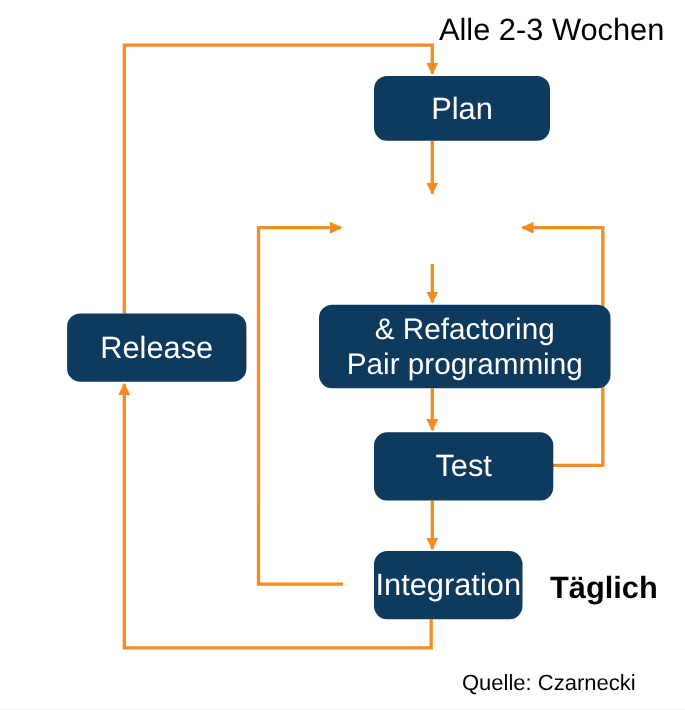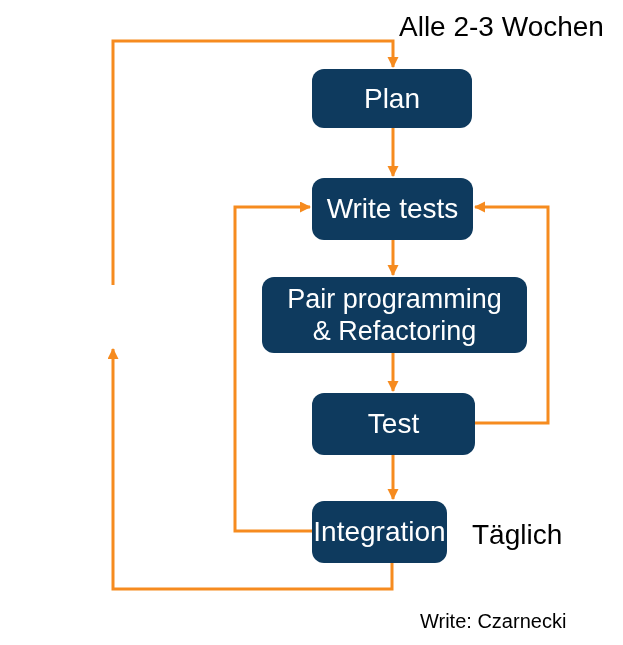--- a/index.html
+++ b/index.html
@@ -37,35 +37,36 @@
     color: var(--box-text);
     border-radius: 12px;
     display: flex;
     flex-direction: column;
     align-items: center;
     justify-content: center;
     text-align: center;
     font-size: 28px;
     line-height: 1.2;
     white-space: nowrap;
+    margin-left: 28px;
   }
   .node-plan        { left: 312px; top:  69px; width: 160px; height: 59px; }
   .node-write-tests { left: 312px; top: 178px; width: 161px; height: 62px; }
   .node-pair        { left: 262px; top: 277px; width: 265px; height: 76px; font-size: 27px; }
   .node-test        { left: 312px; top: 393px; width: 163px; height: 62px; align-items: center; }
   .node-integration { left: 312px; top: 501px; width: 135px; height: 62px; }
   .node-release     { left:  33px; top: 285px; width: 163px; height: 62px; }
   .label {
     position: absolute;
     color: var(--label-text);
     font-size: 28px;
     white-space: nowrap;
   }
   .label-cycle  { left: 399px; top:  11px; }
-  .label-daily  { left: 472px; top: 519px; }
+  .label-daily  { left: 500px; top: 519px; font-weight: bold; }
   .label-source { left: 420px; top: 610px; font-size: 20px; }
 </style>
 </head>
 <body>
 
 <div class="canvas">
 
   <svg class="arrows" viewBox="0 0 623 645" xmlns="http://www.w3.org/2000/svg">
     <defs>
       <marker id="ah" markerUnits="userSpaceOnUse" markerWidth="12" markerHeight="12" refX="10" refY="5.5" orient="auto">
@@ -79,37 +80,37 @@
     <path class="arrow" marker-end="url(#ah)" d="M393,455 L393,499"></path>
     <path class="arrow" marker-end="url(#ah)" d="M475,423 L548,423 L548,207 L475,207"></path>
     <path class="arrow" marker-end="url(#ah)" d="M312,531 L235,531 L235,207 L310,207"></path>
     <path class="arrow" marker-end="url(#ah)" d="M392,563 L392,589 L113,589 L113,349"></path>
   </svg>
 
   <div class="node node-plan">
     <span>Plan</span>
   </div>
 
-  <div class="node node-write-tests">
-    <span>Write tests</span>
-  </div>
 
   <div class="node node-pair">
+    <span>&amp; Refactoring</span>
     <span>Pair programming</span>
-    <span>&amp; Refactoring</span>
   </div>
 
   <div class="node node-test">
     <span>Test</span>
   </div>
 
   <div class="node node-integration">
     <span>Integration</span>
   </div>
 
+  <div class="node node-release">
+    <span>Release</span>
+  </div>
 
   <div class="label label-cycle">Alle 2-3 Wochen</div>
 
   <div class="label label-daily">Täglich</div>
 
-  <div class="label label-source">Write: Czarnecki</div>
+  <div class="label label-source">Quelle: Czarnecki</div>
 
 </div>
 
 </body></html>

